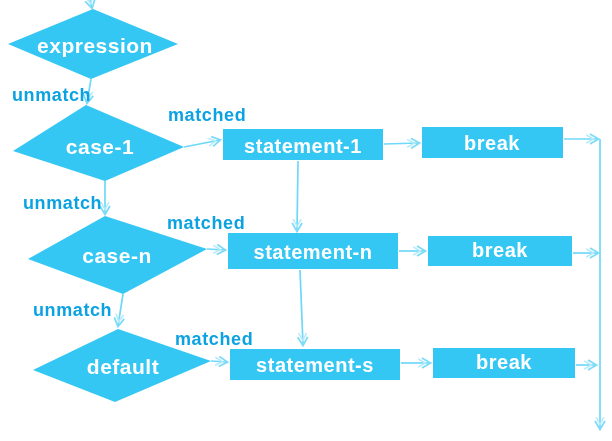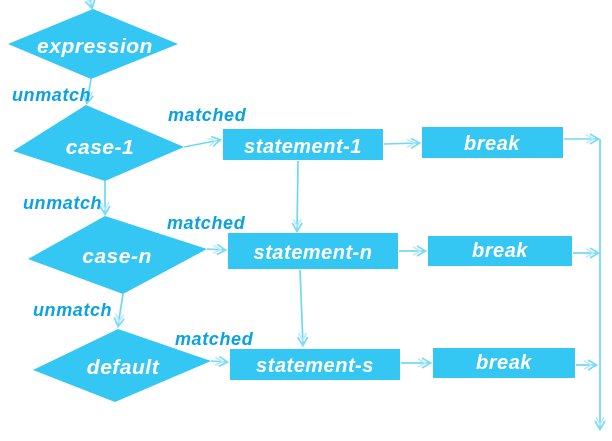--- a/index.html
+++ b/index.html
@@ -9,21 +9,20 @@
     width: 612px;
     height: 441px;
     overflow: hidden;
     font-family: "Liberation Sans", "DejaVu Sans", sans-serif;
   }
   .canvas-wrap {
     position: relative;
     width: 612px;
     height: 441px;
     background: #ffffff;
-    font-style: italic;
   }
   svg { display: block; }
   .node-text {
     fill: #ffffff;
     font-weight: bold;
     letter-spacing: 0.5px;
     text-anchor: middle;
     dominant-baseline: central;
   }
   .diamond-text { font-size: 21px; }

